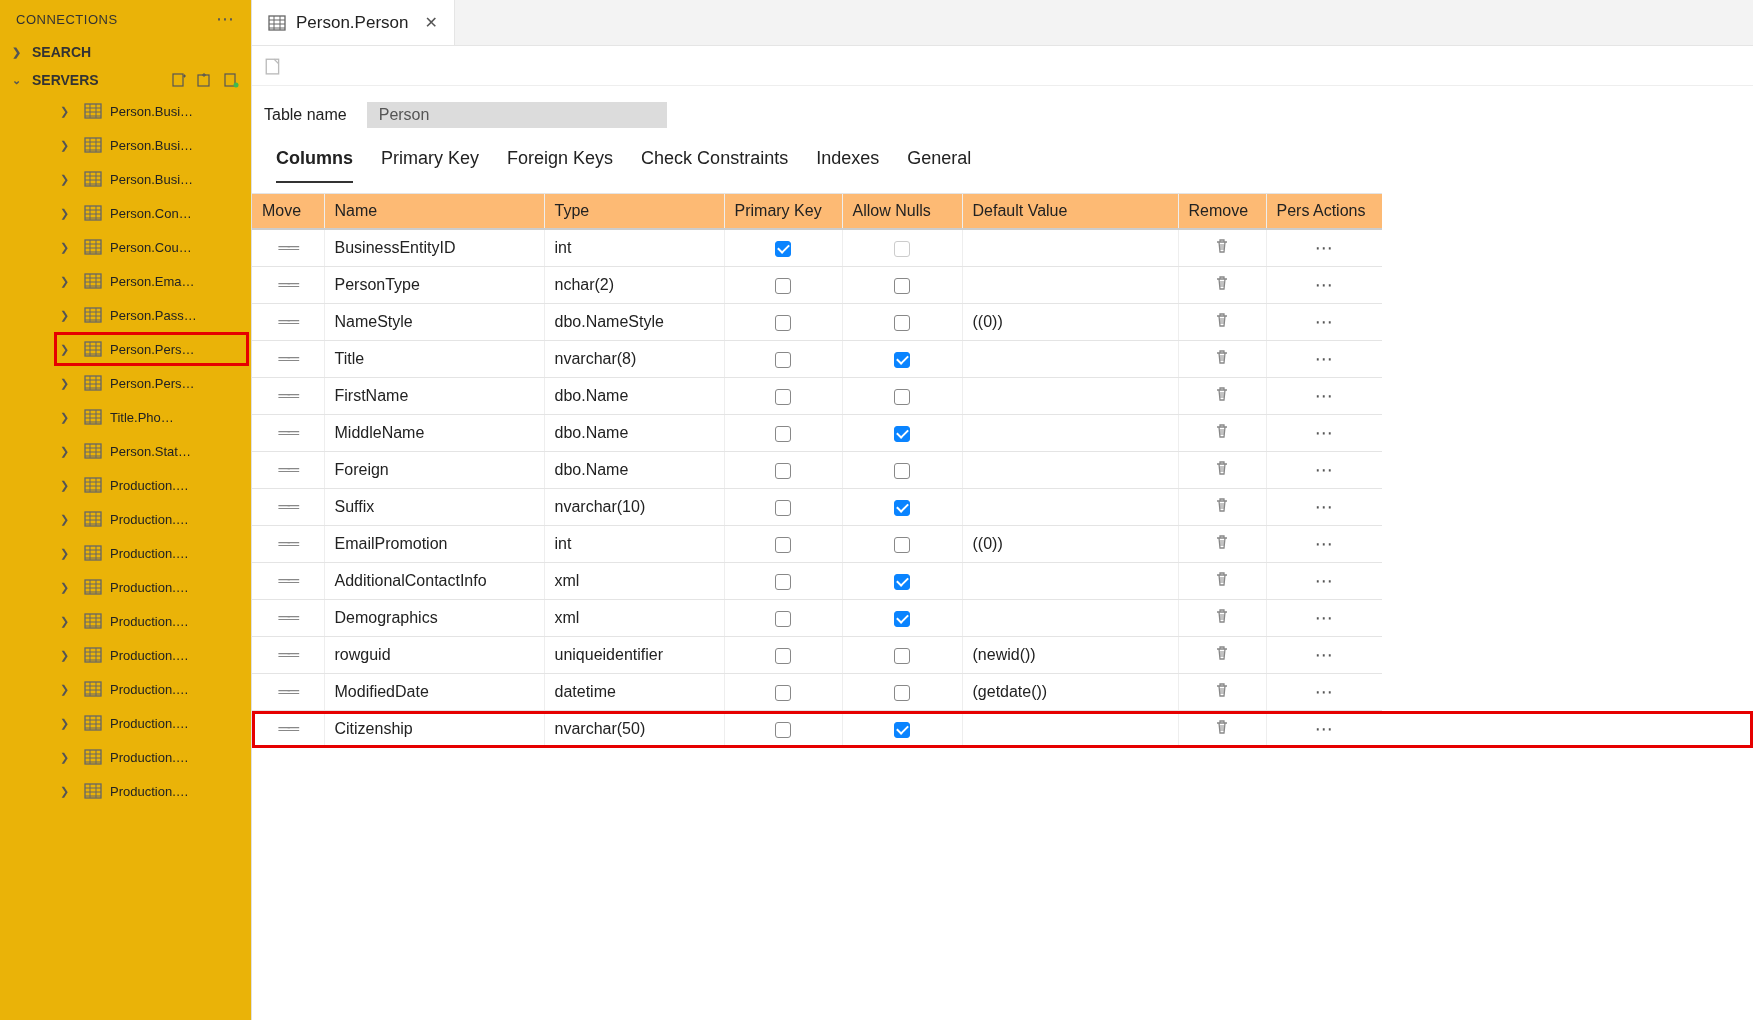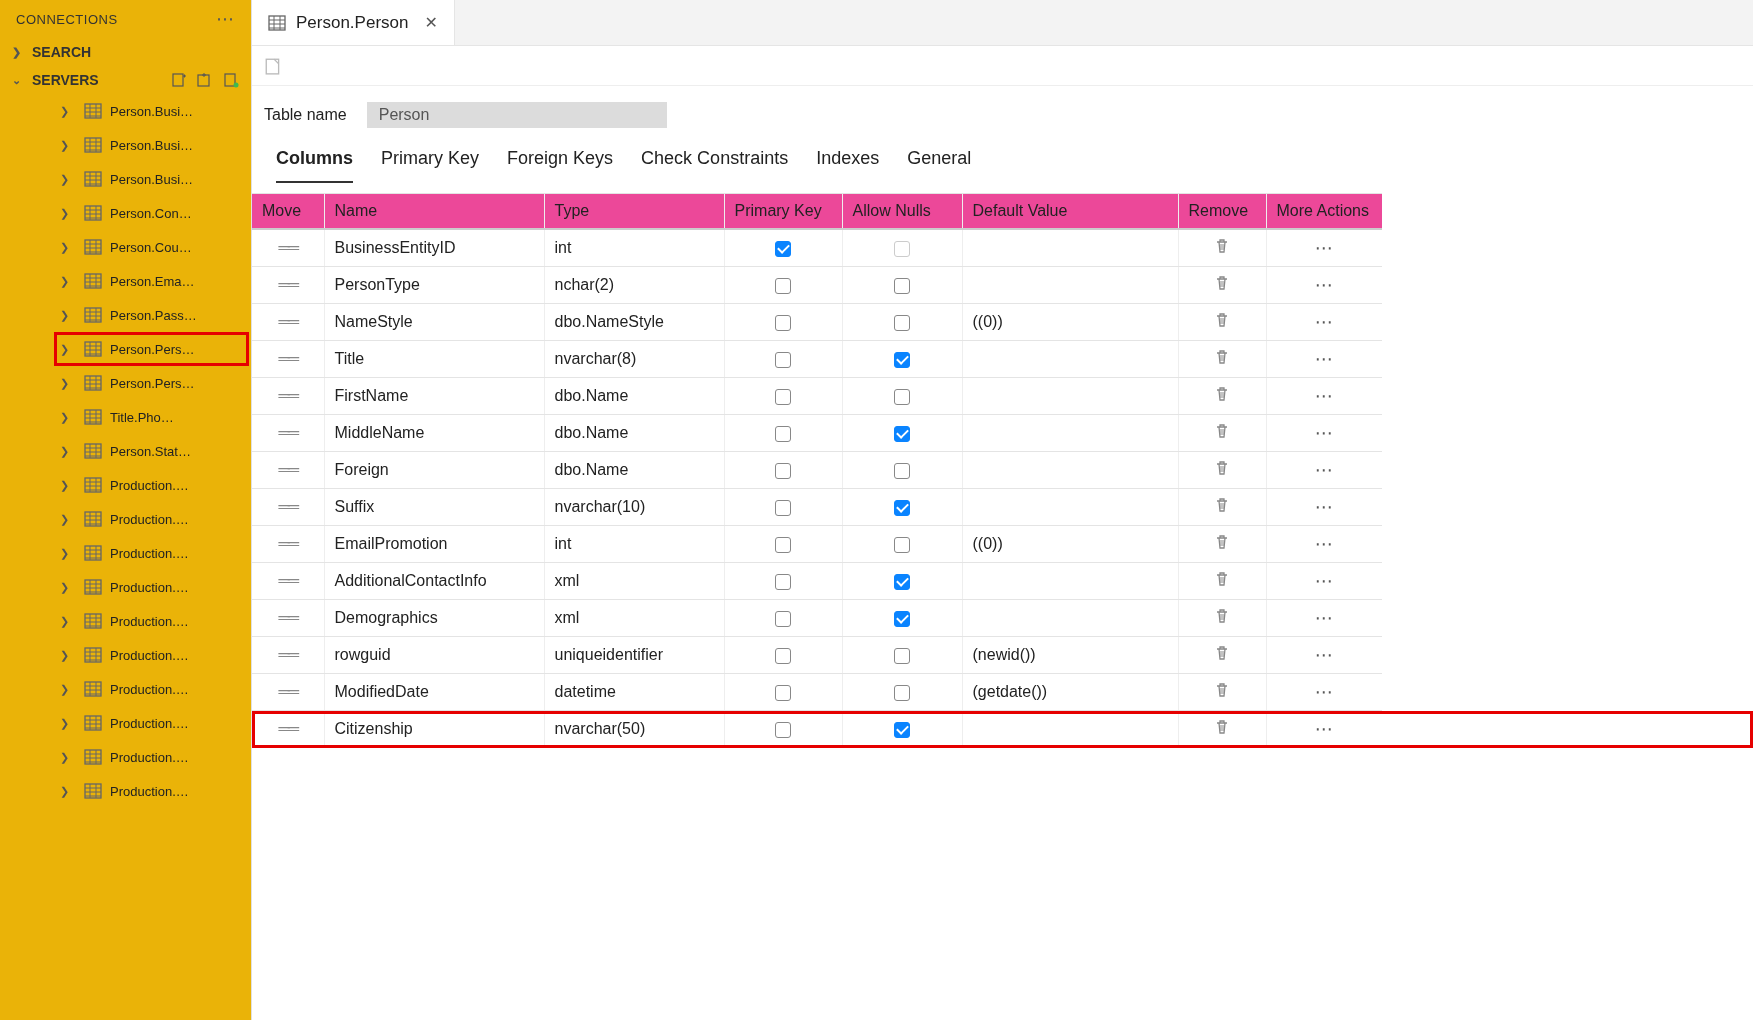--- a/index.html
+++ b/index.html
@@ -44,21 +44,21 @@
   .tab-strip .t.active { font-weight: 600; border-bottom: 2px solid #333; }
 
   .action-bar { display: flex; align-items: center; gap: 18px; padding: 4px 12px 12px 12px; font-size: 15px;}
   .action-bar .act { display: flex; align-items: center; gap: 4px; cursor: pointer; color: #333; }
   .action-bar .act.disabled { color: #aaa; cursor: default; }
   .action-bar .act svg { width: 13px; height: 13px;}
 
   
   .grid-wrap { flex:1; overflow: auto; }
   .grid { width: 100%; border-collapse: collapse; }
-  .grid th { background: #ec4899; font-weight: 400; text-align: left; padding: 8px 10px; font-size: 16px; color: #222; border-bottom: 2px solid #ccc; border-top: 1px solid #e4e4e4;}
+  .grid th { background: #fdba74; font-weight: 400; text-align: left; padding: 8px 10px; font-size: 16px; color: #222; border-bottom: 2px solid #ccc; border-top: 1px solid #e4e4e4;}
   .grid td { padding: 7px 10px; border-bottom: 1px solid #e4e4e4; font-size: 16px; color: #222; height: 37px;}
   .grid th + th, .grid td + td { border-left: 1px solid #eee; }
   .col-move { width: 72px; text-align: center; }
   .col-name { width: 220px; }
   .col-type { width: 180px; }
   .col-pk { width: 118px; text-align: center; }
   .col-null { width: 120px; text-align: center; }
   .col-default { width: 216px; }
   .col-remove { width: 88px; text-align: center; }
   .col-more { width: 116px; text-align: center; }
@@ -411,21 +411,21 @@
       <table class="grid">
         <thead>
           <tr>
             <th class="col-move">Move</th>
             <th class="col-name">Name</th>
             <th class="col-type">Type</th>
             <th class="col-pk">Primary Key</th>
             <th class="col-null">Allow Nulls</th>
             <th class="col-default">Default Value</th>
             <th class="col-remove">Remove</th>
-            <th class="col-more">More Actions</th>
+            <th class="col-more">Pers Actions</th>
           </tr>
         </thead>
         <tbody id="grid-body" style="position:relative;">
             <tr>
               <td class="col-move"><span class="drag-h">══</span></td>
               <td class="col-name">BusinessEntityID</td>
               <td class="col-type">int</td>
               <td class="col-pk"><span class="cbox checked"></span></td>
               <td class="col-null"><span class="cbox dim"></span></td>
               <td class="col-default"></td>

